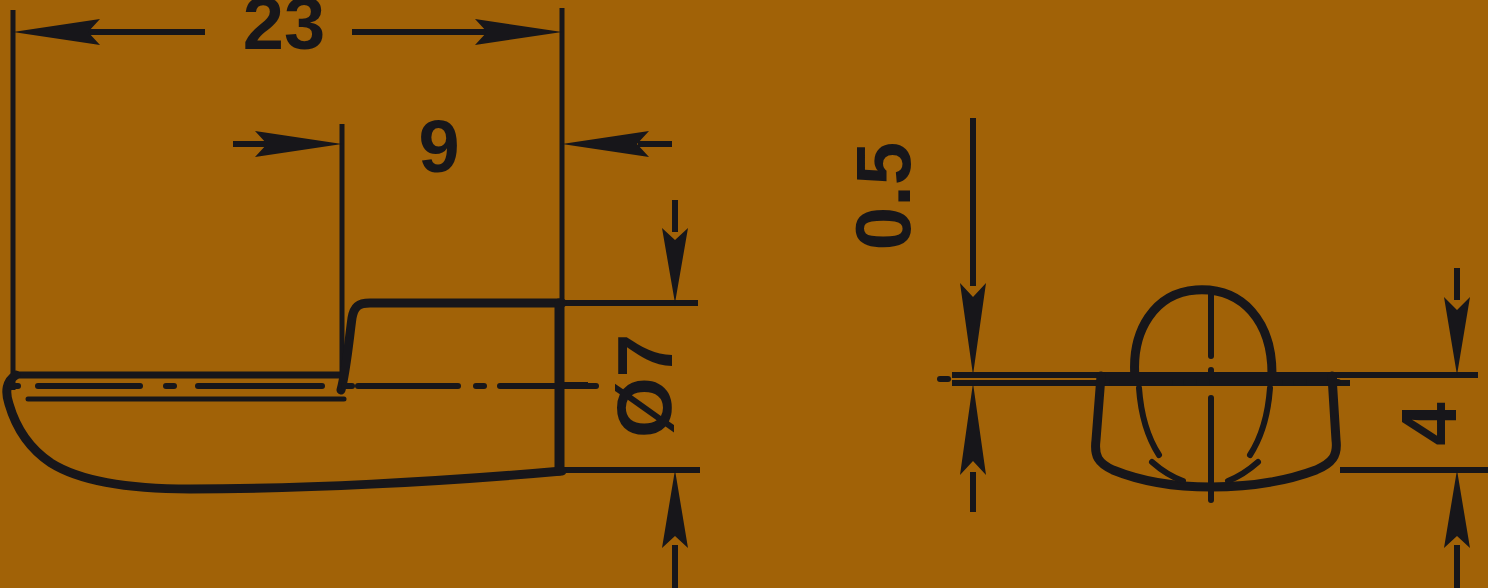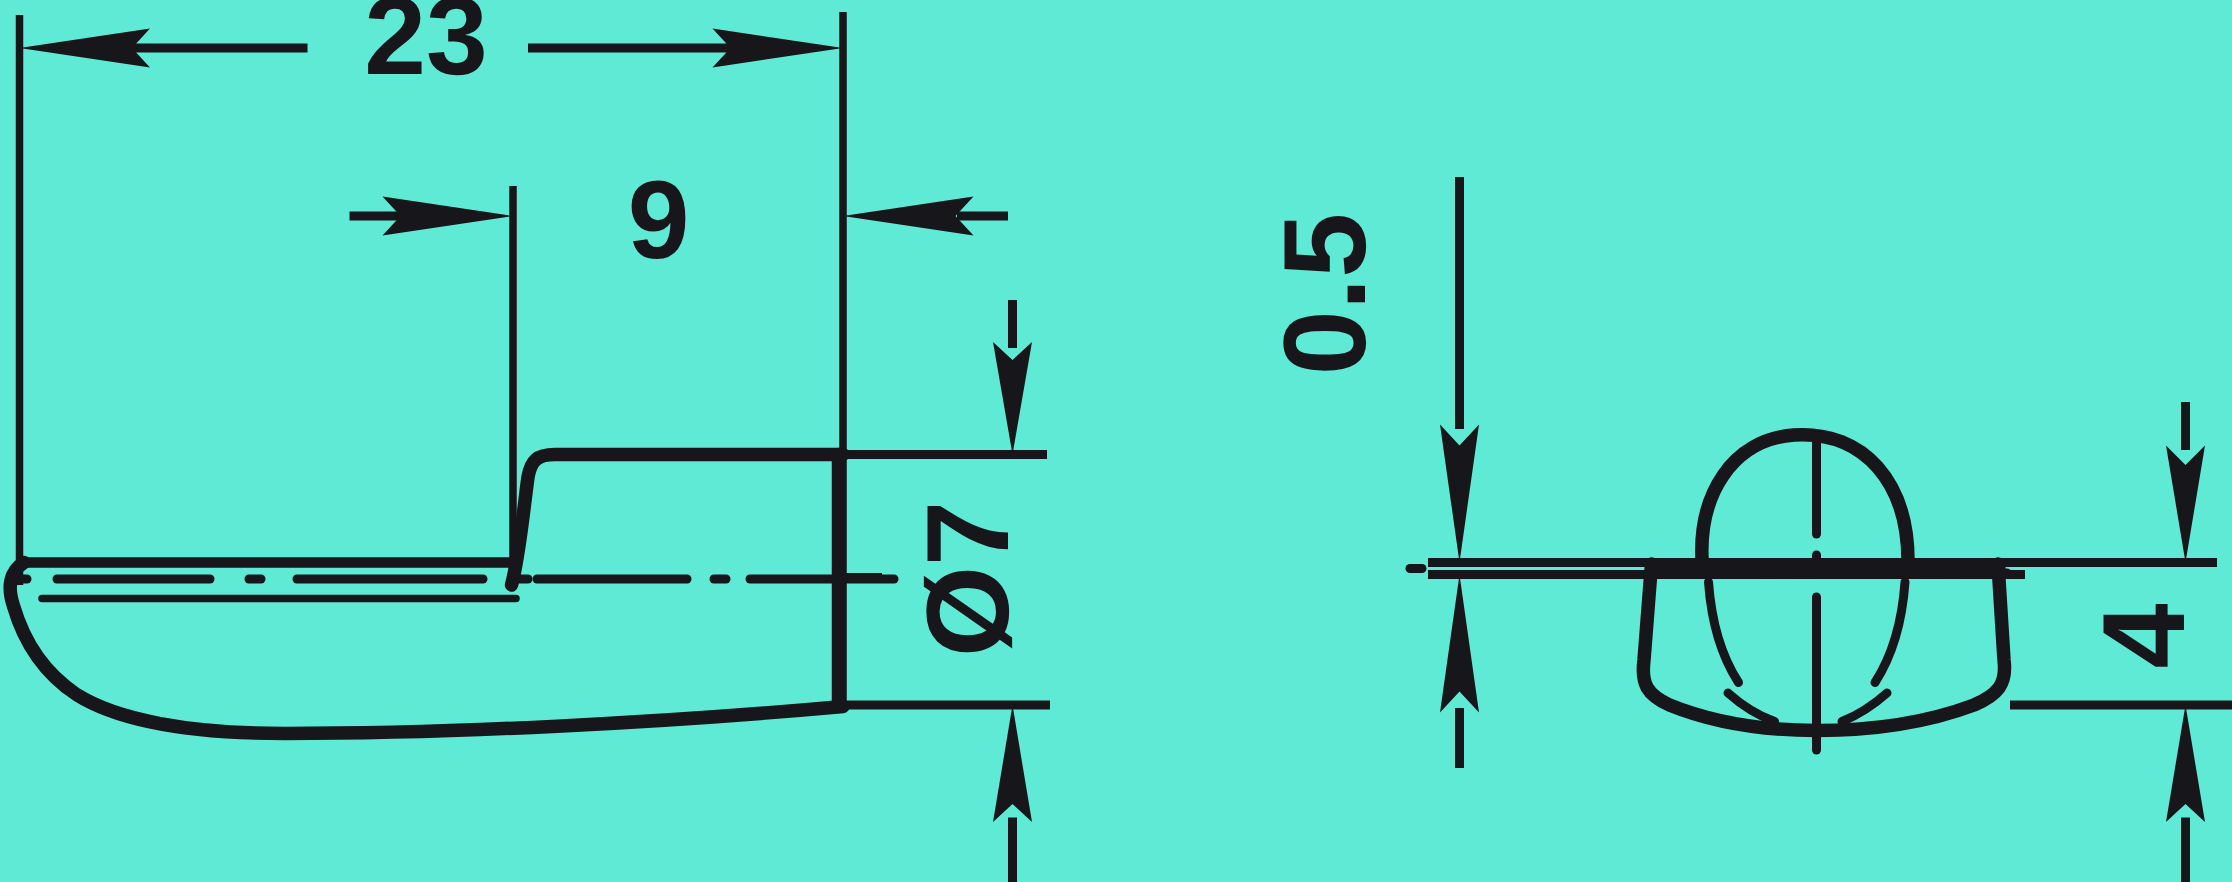--- a/index.html
+++ b/index.html
@@ -11,21 +11,21 @@
   body {
     width: 1488px;
     height: 588px;
     font-family: "Liberation Sans", sans-serif;
     overflow: hidden;
   }
   #drawing-root {
     position: relative;
     width: 1488px;
     height: 588px;
-    background: #5eead4;
+    background: #a16207;
   }
   svg.sheet {
     position: absolute;
     left: 0;
     top: 0;
     width: 1488px;
     height: 588px;
     display: block;
   }
   .dim-text {

